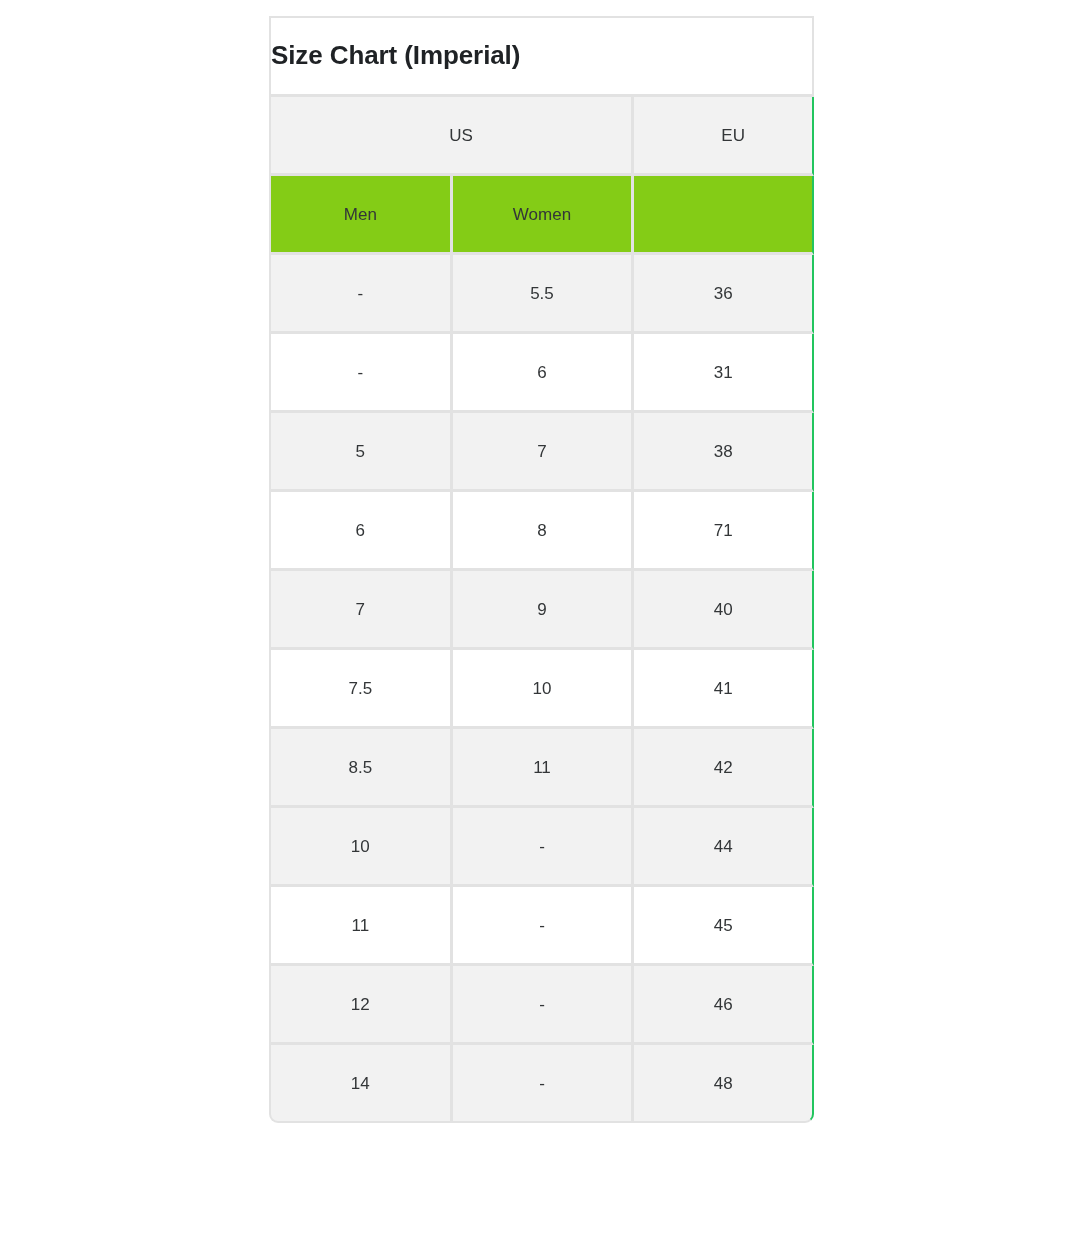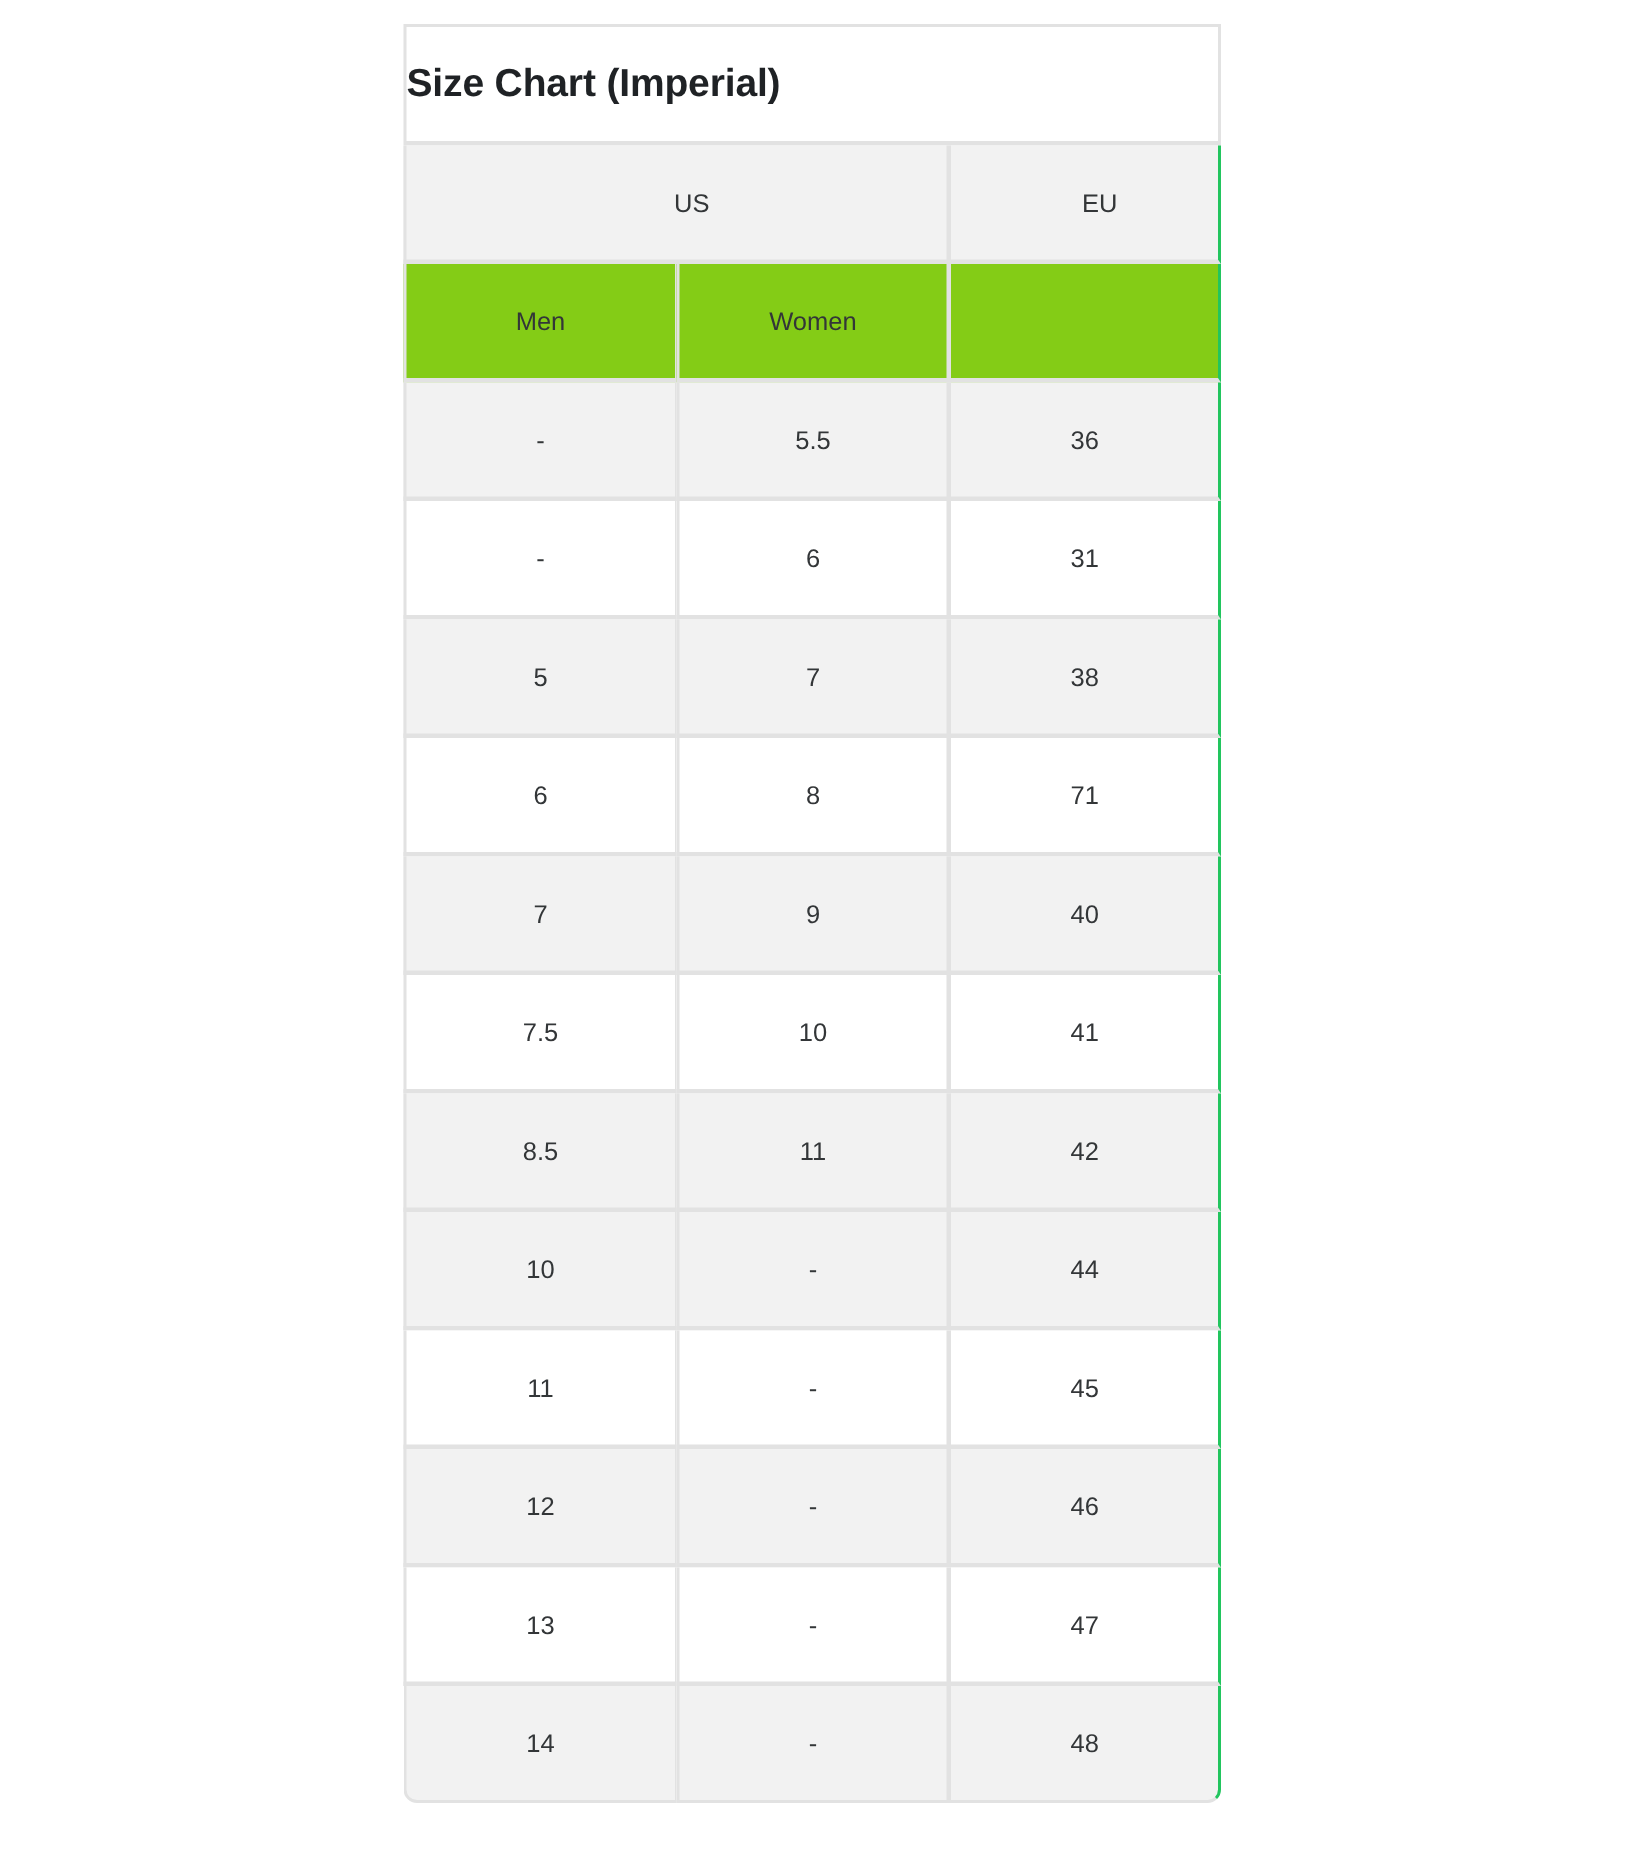--- a/index.html
+++ b/index.html
@@ -256,31 +256,20 @@
             <td class="cell first-col">
               <span class="cell-text">12</span>
             </td>
             <td class="cell">
               <span class="cell-text dash">-</span>
             </td>
             <td class="cell last-col">
               <span class="cell-text">46</span>
             </td>
           </tr>
-          <tr class="data-row plain">
-            <td class="cell first-col">
-              <span class="cell-text">13</span>
-            </td>
-            <td class="cell">
-              <span class="cell-text dash">-</span>
-            </td>
-            <td class="cell last-col">
-              <span class="cell-text">47</span>
-            </td>
-          </tr>
           <tr class="data-row shaded last-row">
             <td class="cell first-col">
               <span class="cell-text">14</span>
             </td>
             <td class="cell">
               <span class="cell-text dash">-</span>
             </td>
             <td class="cell last-col">
               <span class="cell-text">48</span>
             </td>

